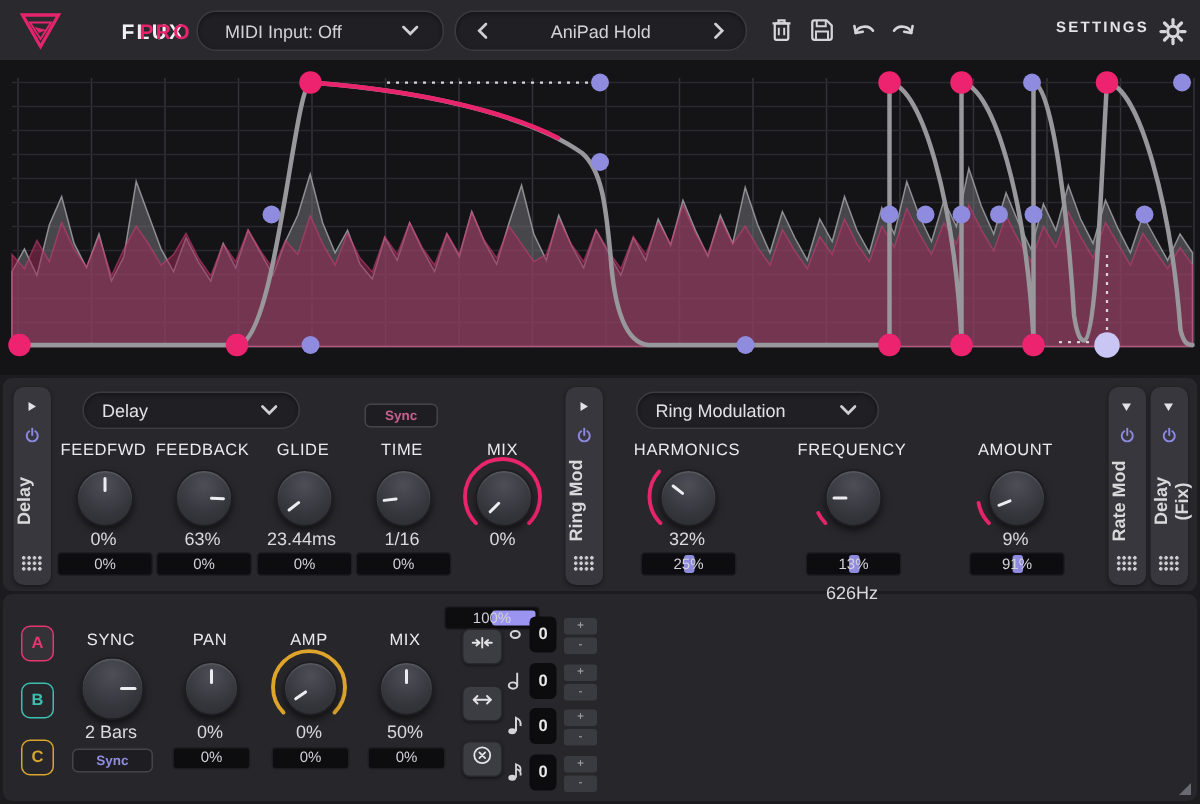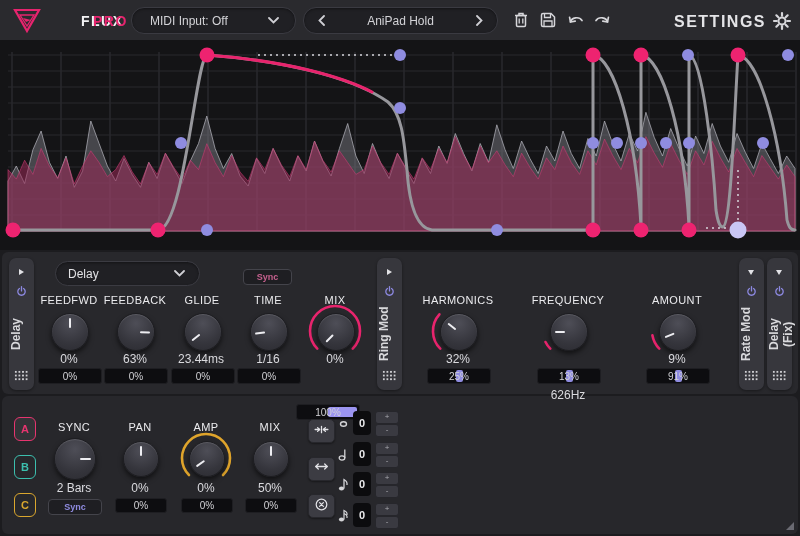--- a/index.html
+++ b/index.html
@@ -5,21 +5,21 @@
   html,body{margin:0;padding:0;background:#101012;}
   #app{position:relative;width:800px;height:536px;background:#1c1c1f;overflow:hidden;
        font-family:"Liberation Sans",sans-serif;-webkit-font-smoothing:antialiased;}
   .abs{position:absolute;}
   
   #header{position:absolute;left:0;top:0;width:800px;height:40px;background:#2a2a2e;border-bottom:1px solid #151517;}
   .pill{position:absolute;background:#202024;border:1px solid #3a3a41;border-radius:13px;color:#d3d3d7;
         font-size:12px;display:flex;align-items:center;justify-content:center;box-shadow:inset 0 1px 3px rgba(0,0,0,.4);}
   .logo-flux{color:#f2f2f4;font-weight:bold;font-size:14px;letter-spacing:1.5px;padding-left:33px;}
   .logo-pro{color:#e6246e;font-weight:bold;font-size:14px;letter-spacing:1.5px;}
-  #settings{position:absolute;right:34px;top:13px;color:#e4e4e7;font-size:16px;font-weight:bold;letter-spacing:1.5px;}
+  #settings{position:absolute;right:34px;top:13px;color:#e4e4e7;font-size:10px;font-weight:bold;letter-spacing:1.5px;}
   .hicon{position:absolute;top:10px;width:20px;height:20px;cursor:pointer;}
   
   #display{position:absolute;left:0;top:40px;width:800px;height:210px;background:#141416;}
   #fxrow{position:absolute;left:2px;top:252px;width:796px;height:142px;background:#28282c;border-radius:6px;}
   #bottomrow{position:absolute;left:2px;top:396px;width:796px;height:138px;background:#27272b;border-radius:6px;}
   
   .strip{position:absolute;width:25px;background:#37373d;border-radius:7px;box-shadow:0 1px 3px rgba(0,0,0,.4);}
   .vlabel{position:absolute;left:0;width:100%;text-align:center;color:#d9d9dc;font-size:12px;font-weight:bold;
           writing-mode:vertical-rl;transform:rotate(180deg);height:60px;}
   .gridicon{position:absolute;width:14px;height:11px;left:5px;
@@ -185,20 +185,26 @@
   <div id="fxrow">
     <div class="dd" style="left:53px;top:9px;width:145px;height:25px;">
       <span>Delay</span>
       <svg style="position:absolute;right:14px;" width="11" height="7" viewBox="0 0 11 7">
           <polyline points="1,1 5.5,5.5 10,1" fill="none" stroke="#cfcfd4" stroke-width="1.8" stroke-linecap="round"></polyline>
         </svg>
     </div>
     <div class="syncbtn" style="left:241px;top:17px;width:47px;height:14px;color:#c5608e;">
       <span>Sync</span>
     </div>
+    <div class="dd" style="left:422px;top:9px;width:162px;height:25px;">
+      <span>Ring Modulation</span>
+      <svg style="position:absolute;right:14px;" width="11" height="7" viewBox="0 0 11 7">
+          <polyline points="1,1 5.5,5.5 10,1" fill="none" stroke="#cfcfd4" stroke-width="1.8" stroke-linecap="round"></polyline>
+        </svg>
+    </div>
   </div>
 
   <div id="bottomrow">
 
     <div id="resize"></div>
   </div>
 <div class="strip" style="left: 9px; top: 258px; height: 132px;">
       <div style="position: absolute; left: 6px; top: 6px; width: 13px; height: 13px;"><svg width="12" height="12" viewBox="0 0 24 24">
           <polygon points="8,6 18,12 8,18" fill="#e2e2e6"></polygon>
         </svg></div>

